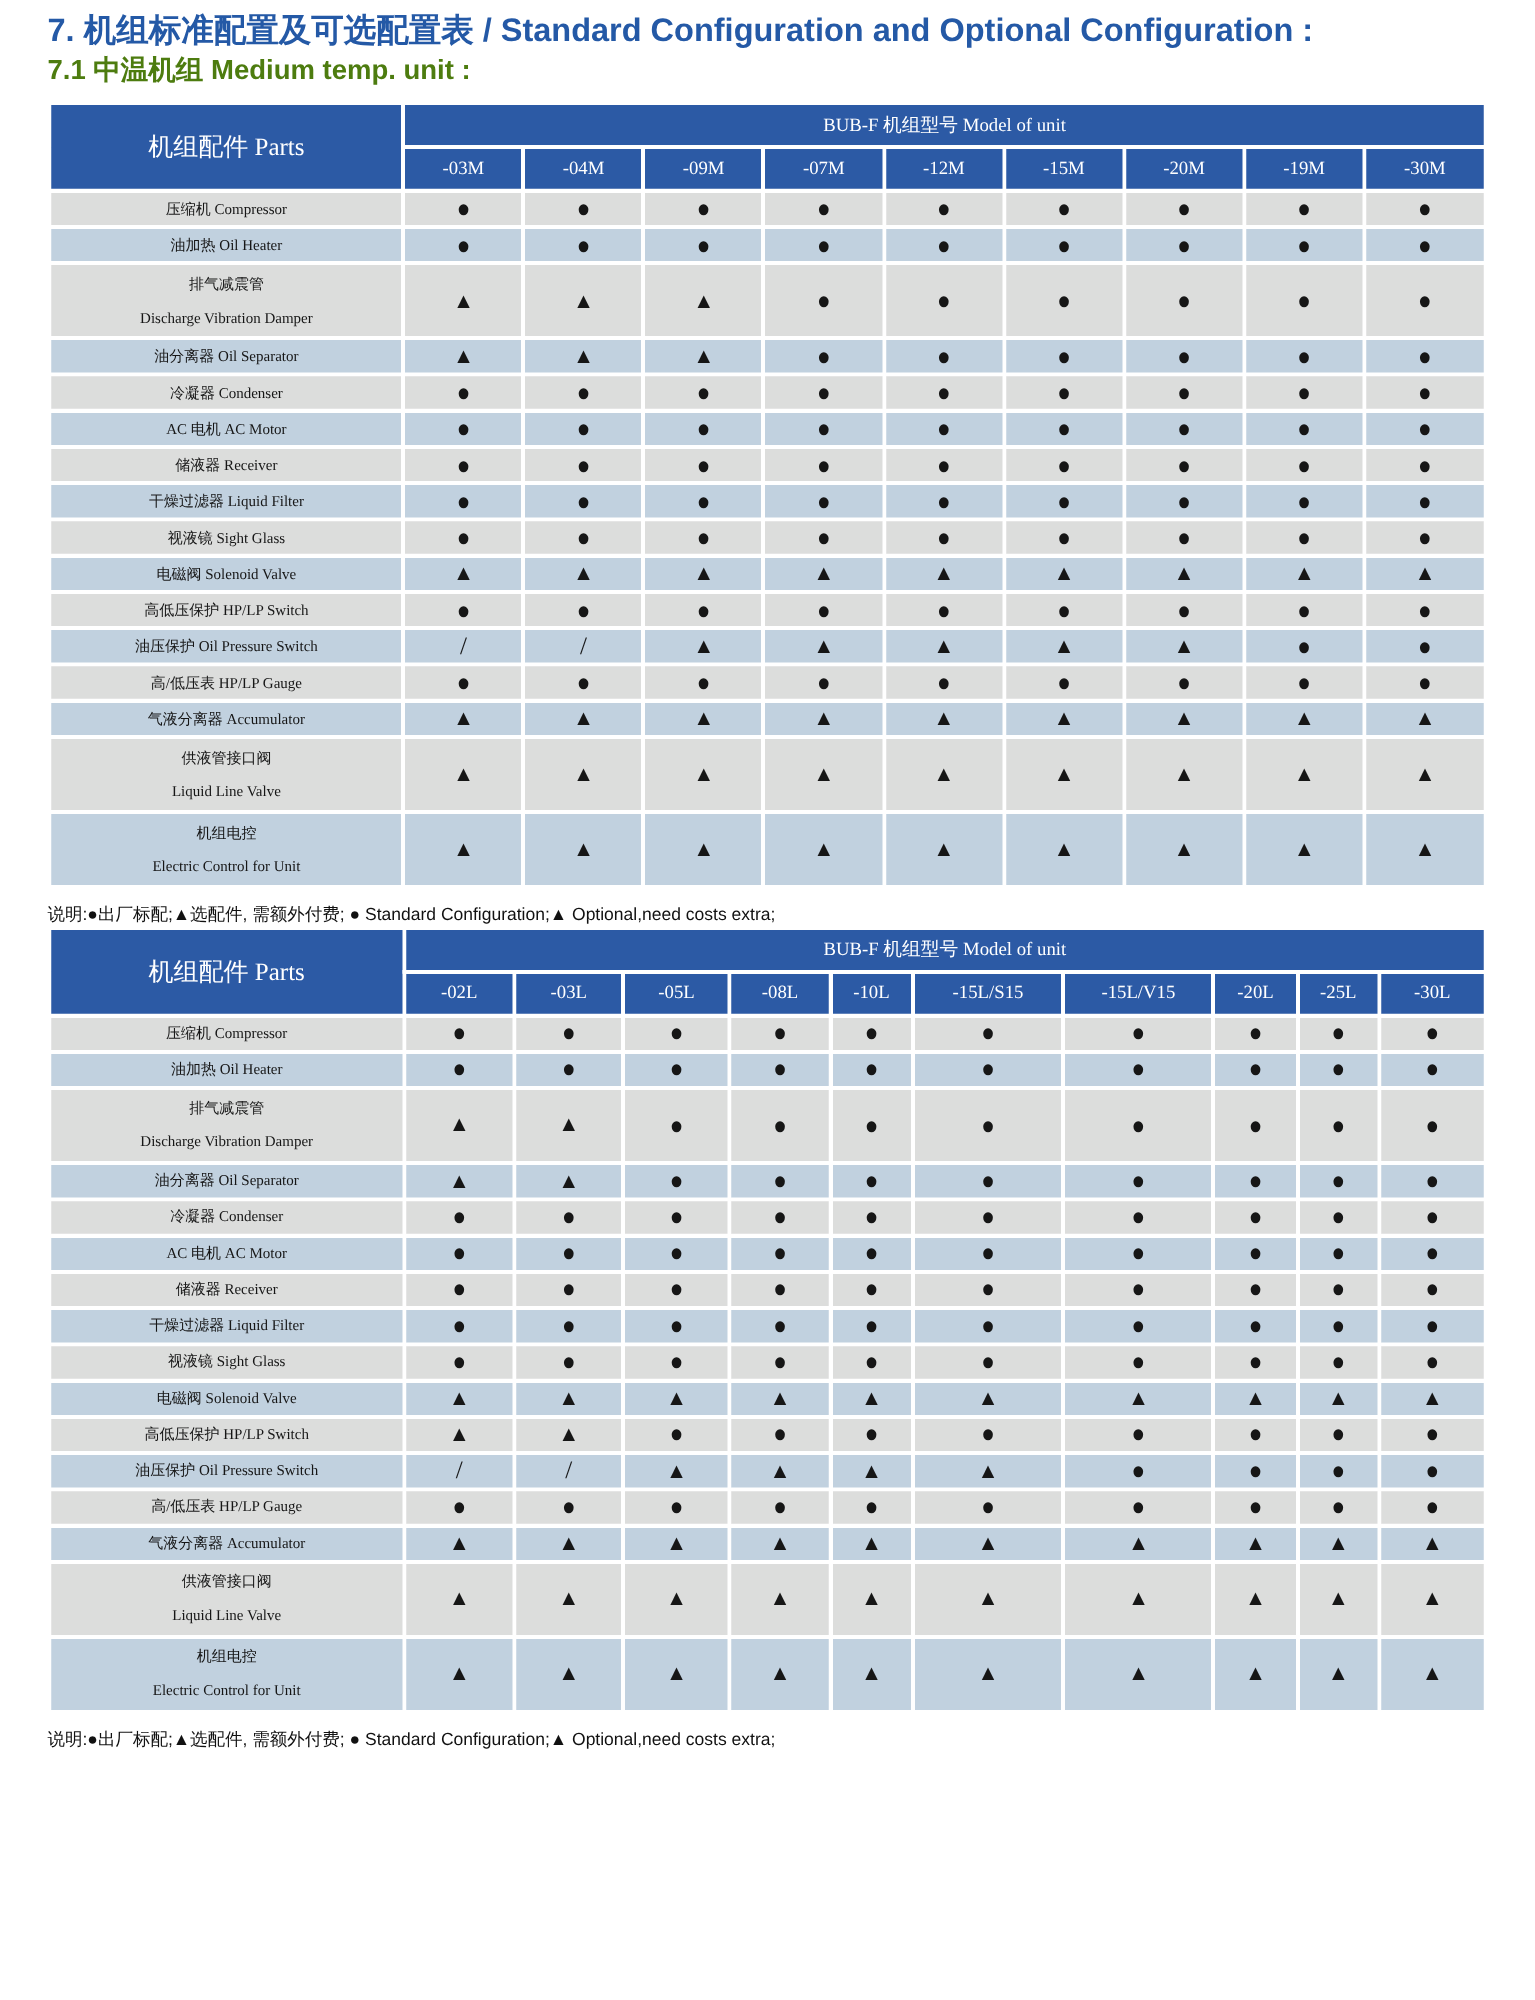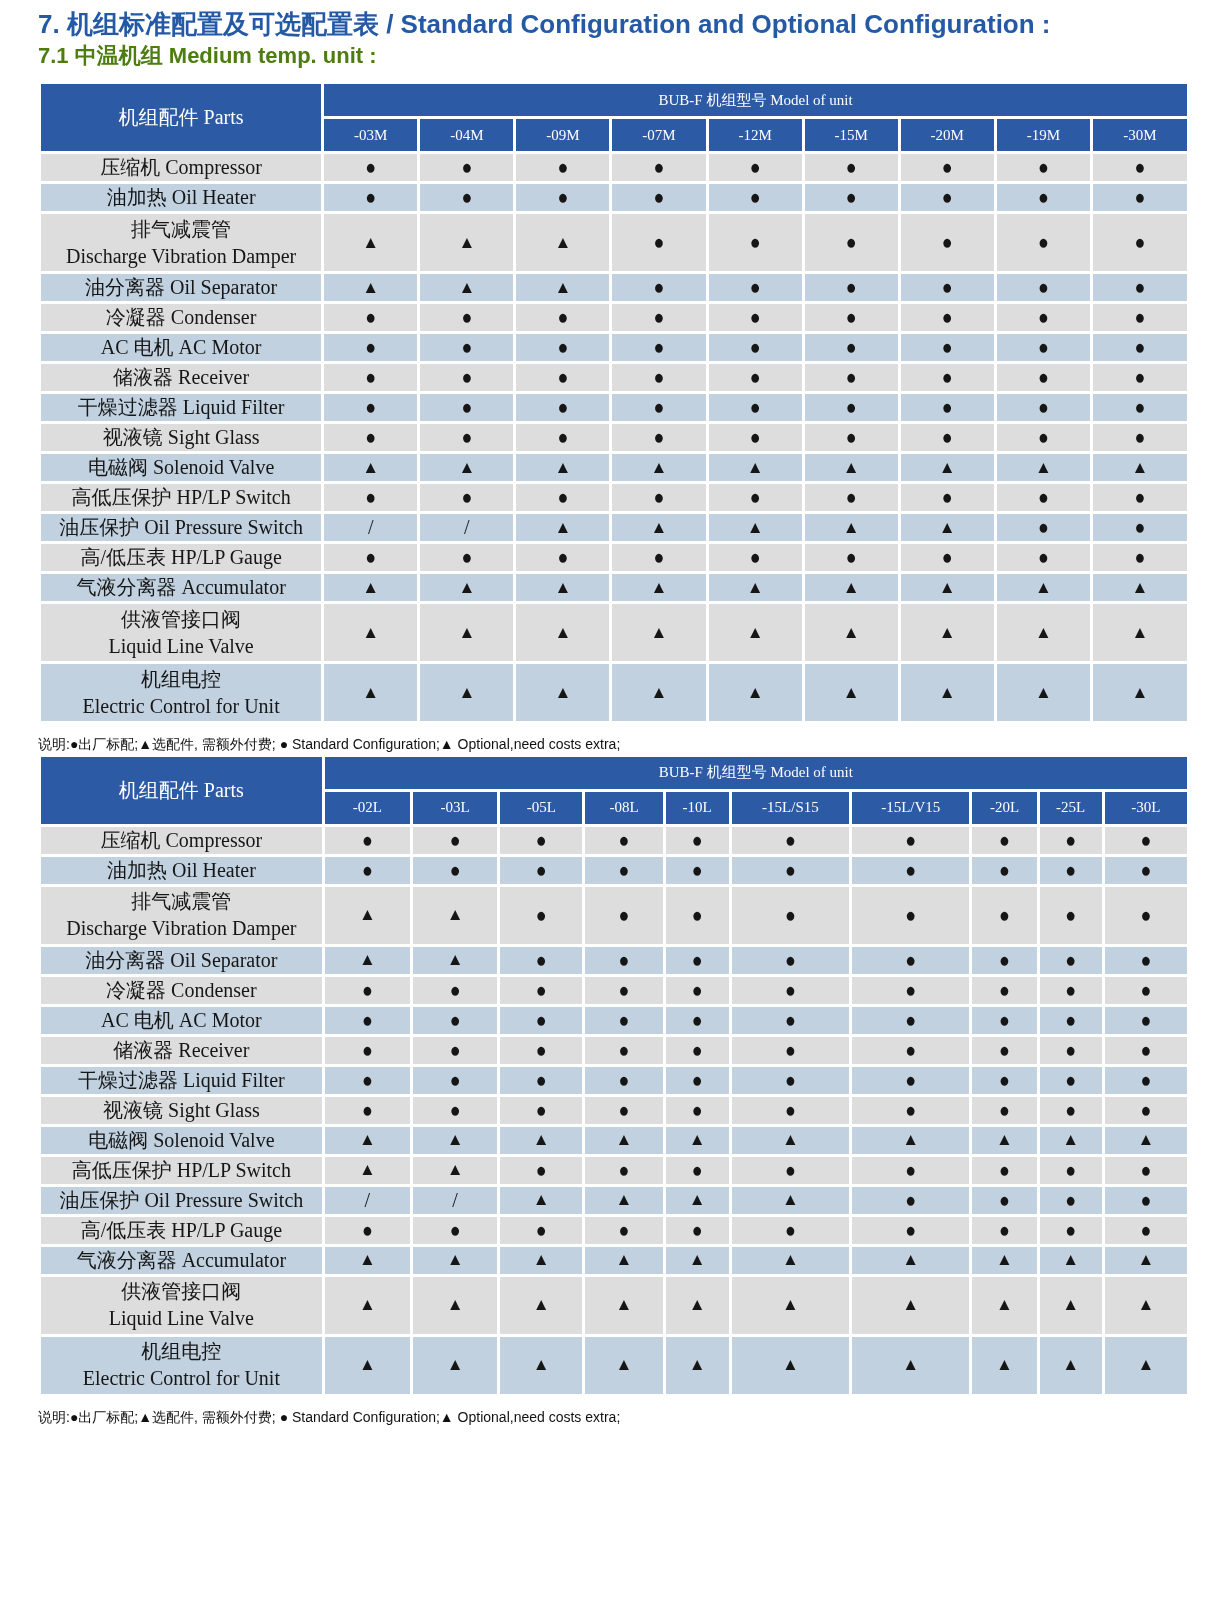--- a/index.html
+++ b/index.html
@@ -24,21 +24,21 @@
   }
   table.cfg thead th {
     background:#2C5AA5; color:#ffffff; font-weight:normal; font-size:15px;
     height:32px;
   }
   table.cfg thead th.parts-h { font-size:20px; }
   table.cfg tbody tr.gray td { background:#DCDDDC; }
   table.cfg tbody tr.blue td { background:#C1D1DF; }
   table.cfg tbody tr td { height:26px; }
   table.cfg tbody tr.tall td { height:57px; }
-  td.part-label { font-size:20px; color:#161616; }
+  td.part-label { font-size:12px; color:#161616; }
   td.part-label .ln { line-height:27px; }
   .sym { display:inline-block; color:#161616; }
   .sym-dot { font-size:18px; transform:scaleY(1.15); }
   .sym-tri { font-size:17px; }
   .sym-na  { font-size:20px; }
   p.note {
     margin:11px 0 0 0; font-size:14px; color:#111111; line-height:1.3;
   }
 </style>
 </head>

